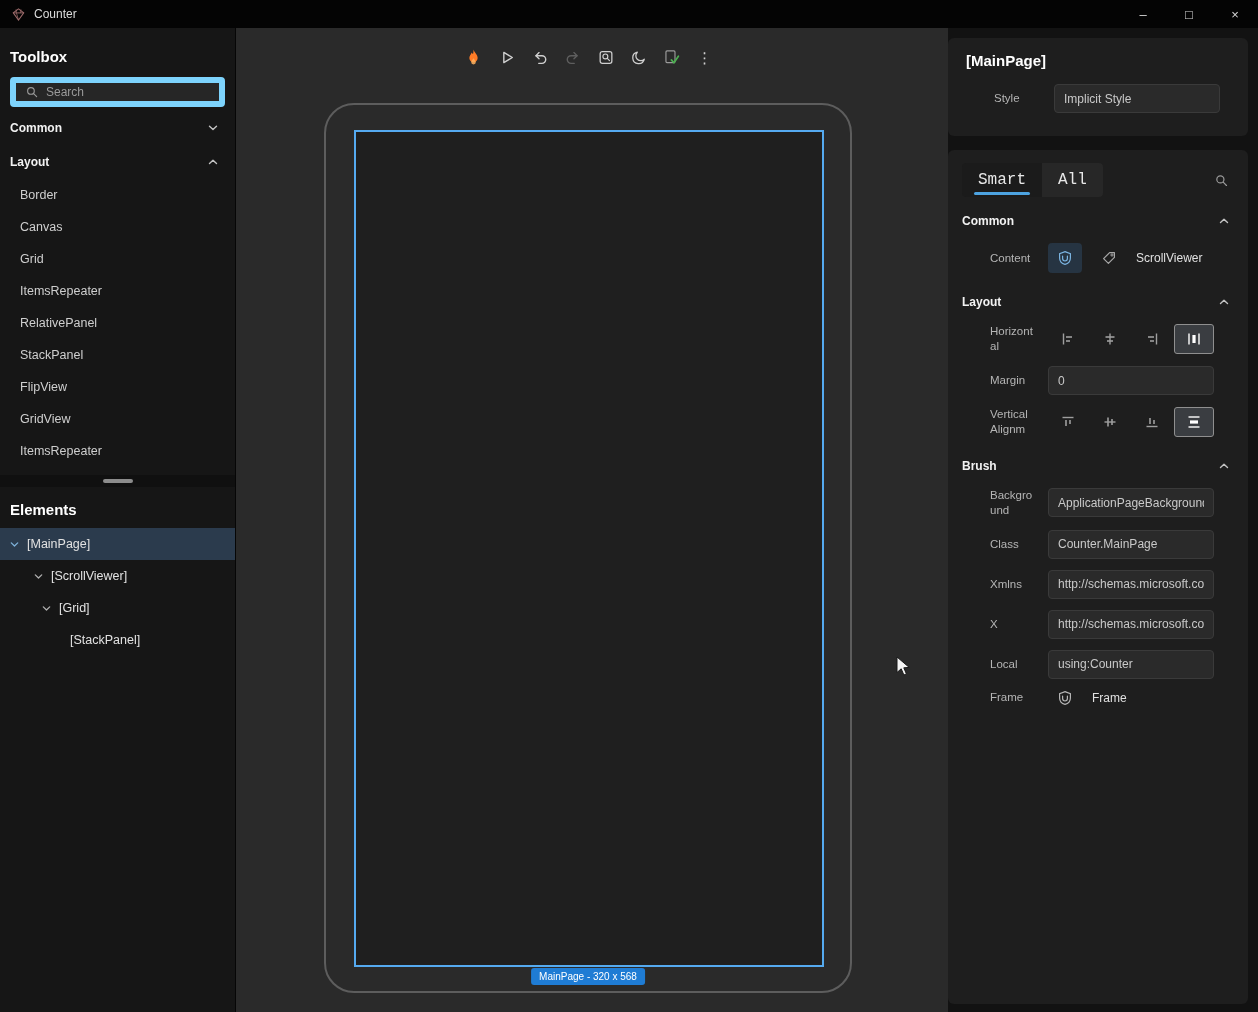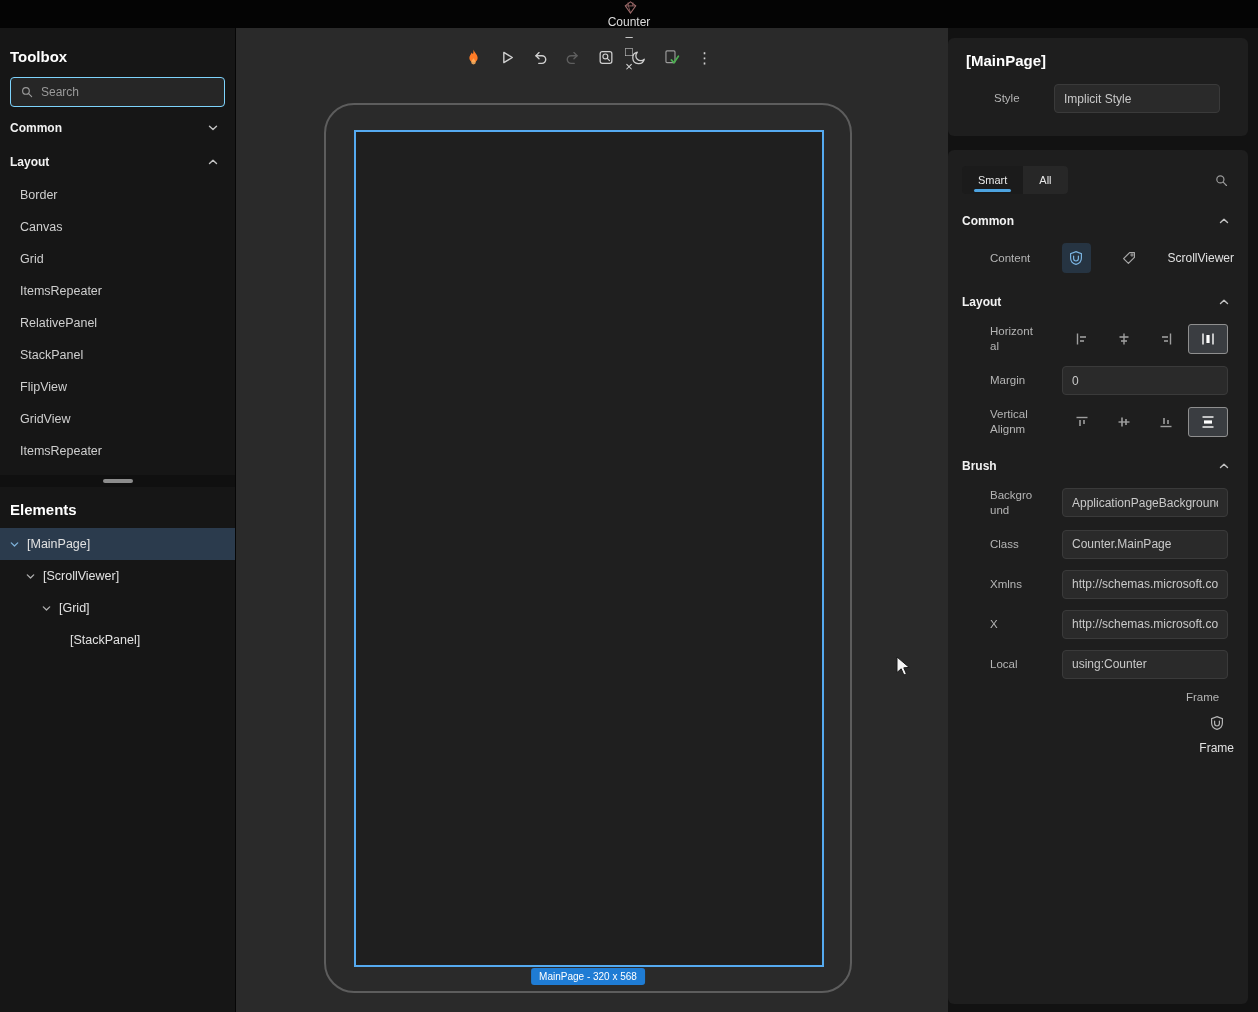--- a/index.html
+++ b/index.html
@@ -1,31 +1,31 @@
 <!DOCTYPE html>
 <html><head>
 <meta charset="utf-8">
 <style>
   * { margin:0; padding:0; box-sizing:border-box; }
   html,body { background:#000; }
   body { font-family:"Liberation Sans", sans-serif; }
   .app { position:relative; width:1258px; height:1012px; overflow:hidden; background:#2a2a2a; color:#ddd; }
 
   
-  .titlebar { position:absolute; top:0; left:0; width:1258px; height:28px; background:#040404; display:flex; align-items:center; z-index:20;flex-direction:column; }
+  .titlebar { position:absolute; top:0; left:0; width:1258px; height:28px; background:#040404; display:flex; align-items:center; z-index:20; }
   .titlebar .app-ico { width:16px; height:16px; margin:0 8px 0 10px; display:flex; align-items:center; justify-content:center; }
   .titlebar .title { font-size:12px; color:#dcdcdc; }
   .titlebar .spacer { flex:1; }
   .win-btn { width:46px; height:28px; display:flex; align-items:center; justify-content:center; color:#d8d8d8; font-size:13px; cursor:pointer; }
 
   
   .sidebar { position:absolute; top:28px; left:0; width:236px; height:984px; background:#161616; border-right:1px solid #060606; }
   .panel-title { font-size:15px; font-weight:bold; color:#fff; padding:0 10px; }
   .toolbox { padding-top:20px; }
-  .searchbox { margin:12px 10px 4px; height:30px; background:#262626; border:1px solid #7dd3fc; border-radius:4px; display:flex; align-items:center; padding:0 9px; gap:7px; }
+  .searchbox { margin:12px 10px 4px; height:30px; background:#262626; border:6px solid #7dd3fc; border-radius:4px; display:flex; align-items:center; padding:0 9px; gap:7px; }
   .searchbox input { flex:1; background:transparent; border:none; outline:none; color:#ccc; font-size:12px; min-width:0; }
   .searchbox input::placeholder { color:#9a9a9a; }
   .sec-head { height:34px; display:flex; align-items:center; justify-content:space-between; padding:0 16px 0 10px; cursor:pointer; }
   .sec-head .lbl { font-size:12px; font-weight:bold; color:#f2f2f2; }
   .tool-item { height:32px; display:flex; align-items:center; padding-left:20px; font-size:12.5px; color:#cfcfcf; cursor:pointer; }
   .splitter { height:12px; margin-top:8px; background:#101010; display:flex; align-items:center; justify-content:center; cursor:row-resize; }
   .splitter .handle { width:30px; height:4px; border-radius:2px; background:#8c8c8c; }
   .elements { padding-top:14px; }
   .tree { margin-top:10px; }
   .tree-row { height:32px; display:flex; align-items:center; gap:7px; font-size:12.5px; color:#e2e2e2; cursor:pointer; }
@@ -46,38 +46,38 @@
   
   .props { position:absolute; top:28px; left:948px; width:310px; height:984px; background:#121212; }
   .card { background:#1e1e1e; border-radius:6px; }
   .header-card { position:absolute; top:10px; left:0; right:10px; height:98px; padding:14px 18px; }
   .header-card h2 { font-size:15px; font-weight:bold; color:#fff; }
   .style-row { display:flex; align-items:center; margin-top:15px; gap:12px; }
   .style-row .plabel { width:48px; }
   .main-card { position:absolute; top:122px; left:0; right:10px; bottom:8px; padding:12px 14px; overflow:hidden; }
   .tabs-row { display:flex; align-items:center; height:36px; margin-bottom:6px; }
   .tabs { display:flex; background:#1b1b1b; border-radius:4px; overflow:hidden; }
-  .tab { padding:8px 16px; font-size:11px; color:#e8e8e8; cursor:pointer; position:relative; }
+  .tab { padding:8px 16px; font-size:16px; color:#e8e8e8; cursor:pointer; position:relative;font-family:Liberation Mono, monospace; }
   .tab.active::after { content:""; position:absolute; left:12px; right:12px; bottom:2px; height:3px; border-radius:2px; background:#4da3e0; }
   .tab.idle { background:#272727; }
   .tabs-spacer { flex:1; }
   .tab-search { width:26px; height:26px; display:flex; align-items:center; justify-content:center; cursor:pointer; border-radius:4px; }
   .psec-head { height:34px; display:flex; align-items:center; justify-content:space-between; cursor:pointer; padding-right:4px; }
   .psec-head .lbl { font-size:12px; font-weight:bold; color:#f2f2f2; }
-  .prop-row { display:flex; align-items:center; gap:24px; margin:5px 0 12px; }
+  .prop-row { display:flex; align-items:center; gap:10px; margin:5px 0 12px; }
   .plabel { width:48px; font-size:11.5px; color:#b5b5b5; line-height:1.3; overflow-wrap:break-word; flex:none;margin-left:28px; }
   .pinput { width:166px; height:29px; background:#2a2a2a; border:1px solid #3a3a3a; border-radius:4px; color:#c9c9c9; font-size:12px; padding:12px 9px; outline:none; }
   .btn-group { display:flex; gap:2px; }
   .align-btn { width:40px; height:30px; display:flex; align-items:center; justify-content:center; border:1px solid transparent; border-radius:3px; cursor:pointer; }
   .align-btn.selected { background:#3a3d41; border-color:#8f8f8f; }
   .icon-btn { width:34px; height:30px; display:flex; align-items:center; justify-content:center; border-radius:4px; cursor:pointer; }
   .icon-btn.badge-sel { background:#263442; }
   .pvalue { font-size:12px; color:#e0e0e0; }
   .misc-rows .prop-row { margin:5px 0 11px; }
-  .frame-row { display:flex; align-items:flex-end; gap:10px; margin-top:6px;flex-direction:column; }
+  .frame-row { display:flex; align-items:center; gap:10px; margin-top:6px; }
   .frame-row .fico { width:34px; display:flex; justify-content:center; }
   svg { display:block; }
 </style>
 </head>
 <body>
 
 <div class="app">
 
   <div class="titlebar">
     <span class="app-ico">
@@ -146,21 +146,21 @@
       <div class="panel-title">Elements</div>
       <div class="tree">
         <div class="tree-row selected" style="padding-left:8px">
           <span class="tw">
             <svg width="11" height="11" viewBox="0 0 12 12">
                 <polyline points="2.5,4.2 6,7.6 9.5,4.2" fill="none" stroke="#7fb2da" stroke-width="1.4" stroke-linecap="round" stroke-linejoin="round"></polyline>
               </svg>
           </span>
           <span>[MainPage]</span>
         </div>
-        <div class="tree-row" style="padding-left:24px">
+        <div class="tree-row" style="padding-left:32px">
           <span class="tw">
             <svg width="11" height="11" viewBox="0 0 12 12">
                 <polyline points="2.5,4.2 6,7.6 9.5,4.2" fill="none" stroke="#b0b0b0" stroke-width="1.4" stroke-linecap="round" stroke-linejoin="round"></polyline>
               </svg>
           </span>
           <span>[ScrollViewer]</span>
         </div>
         <div class="tree-row" style="padding-left:40px">
           <span class="tw">
             <svg width="11" height="11" viewBox="0 0 12 12">

